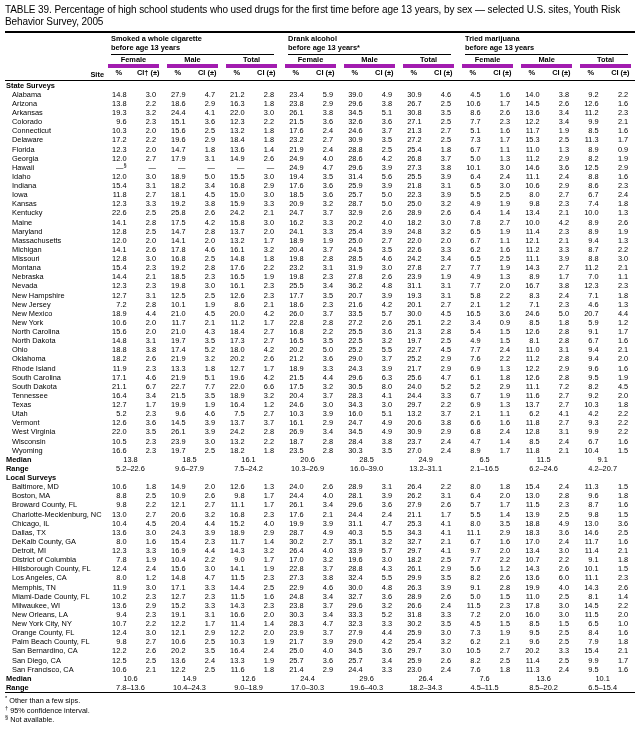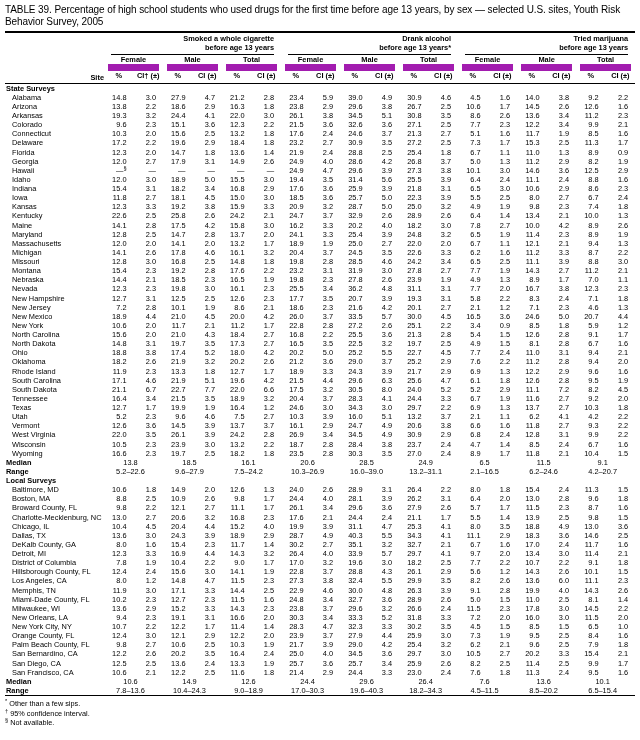--- a/index.html
+++ b/index.html
@@ -7,23 +7,23 @@
        font-family:"Liberation Sans","DejaVu Sans",sans-serif;}
   .page{padding:4px 5px 0 5px;}
   .title{font-weight:normal;font-size:10px;line-height:12px;letter-spacing:-0.1px;width:630px;}
   table.t{border-collapse:collapse;table-layout:fixed;width:630px;margin-top:3px;
           border-top:2px solid #000;border-bottom:1.5px solid #000;}
   col.c-site{width:99px;}
   col.c-num{width:29.5px;}
   th,td{padding:0;font-size:7.4px;white-space:nowrap;}
   thead th{font-weight:bold;vertical-align:bottom;}
   th.siteh{text-align:right;border-bottom:1.5px solid #000;padding-left:1px;padding-bottom:1px;}
-  .grp-inner{border-bottom:1px solid #000;margin:1px 7px 0 7px;text-align:right;
+  .grp-inner{border-bottom:1px solid #000;margin:1px 7px 0 7px;text-align:left;
              line-height:8.8px;padding:1px 0;}
-  .sub-inner{border-bottom:7px solid #a21caf;margin:0 4px;text-align:center;line-height:9.6px;}
+  .sub-inner{border-bottom:4px solid #a21caf;margin:0 4px;text-align:center;line-height:9.6px;}
   tr.h3 th{border-bottom:1.5px solid #000;text-align:center;line-height:10.5px;padding-bottom:1px;font-weight:bold;}
   tbody td{line-height:9.12px;vertical-align:bottom;}
   td.num{text-align:right;padding-right:7px;}
   td.site{padding-left:7px;overflow:visible;}
   tr.sec td{font-weight:bold;padding-left:1px;margin-top:19px;}
   tr.mr td.site{font-weight:bold;padding-left:1px;}
   td.span2{text-align:center;padding-right:6px;}
   sup{font-size:5.6px;line-height:0;}
   .fns{margin-top:3px;font-size:7.3px;line-height:9.7px;width:630px;}
   .fn{white-space:nowrap;}

